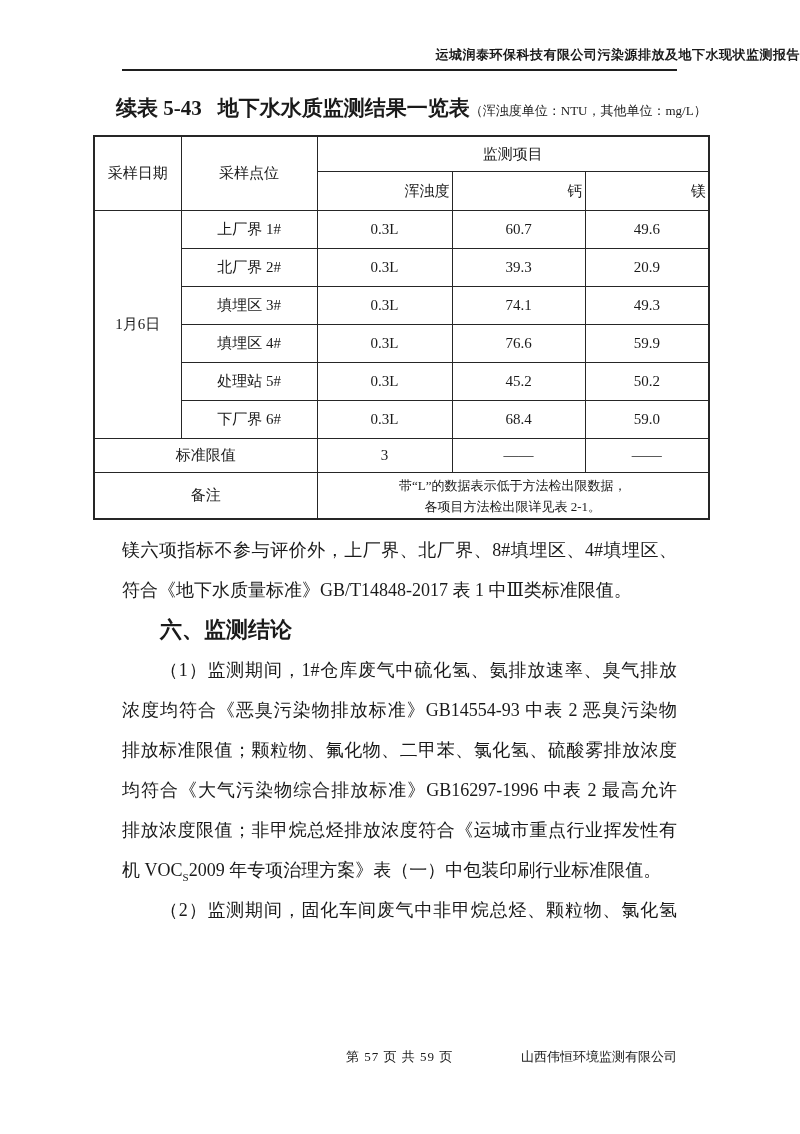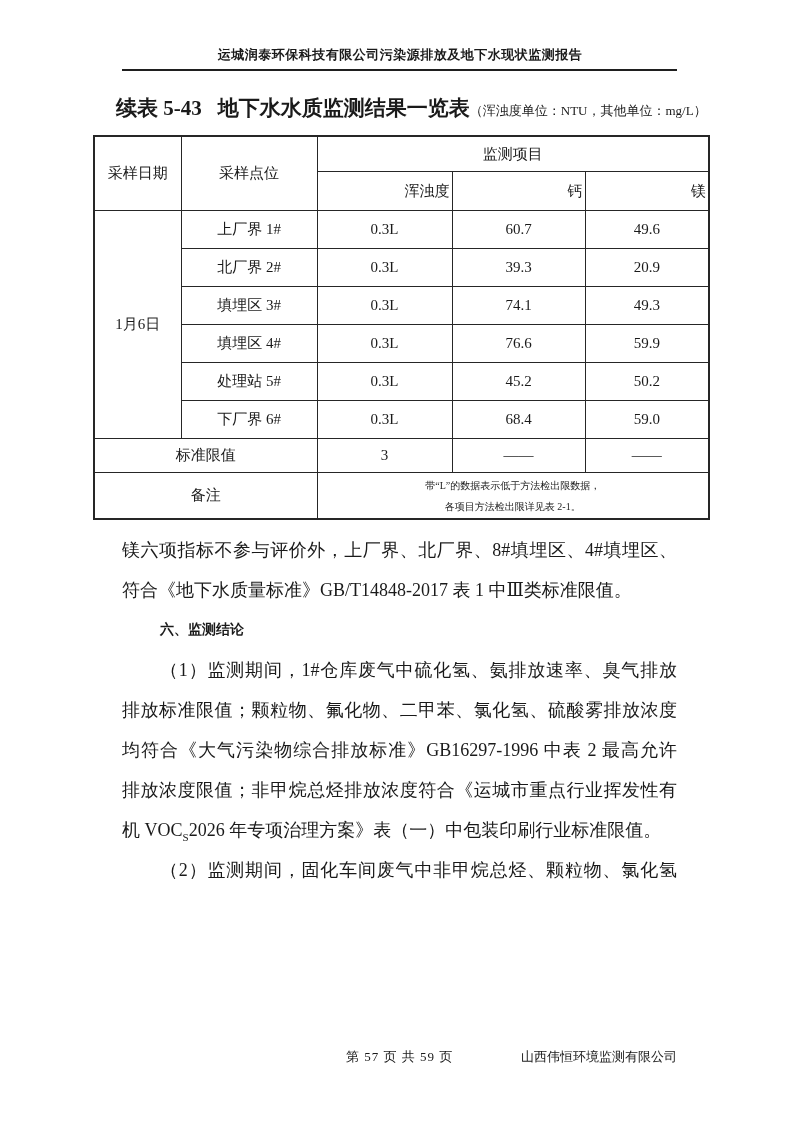--- a/index.html
+++ b/index.html
@@ -9,21 +9,21 @@
     height: 1134px;
     margin: 0 auto;
     background: #ffffff;
     color: #1a1a1a;
     font-family: "Liberation Serif", "DejaVu Serif", serif;
     overflow: hidden;
   }
   
   .doc-header-title {
     padding-top: 46px;
-    text-align: center;
+    text-align: right;
     font-size: 13px;
     font-weight: 700;
     letter-spacing: 0.5px;
   }
   .doc-header-rule {
     margin: 5px 123px 0 122px;
     border-bottom: 2px solid #1f1f1f;
     height: 0;
   }
   
@@ -47,32 +47,32 @@
     text-align: center;
     vertical-align: middle;
     padding: 0 2px;
   }
   table.data-table { border: 2px solid #262626; }
   tr.row-h1 td { height: 34px; }
   tr.row-h2 td { height: 38px; text-align: right; }
   tr.row-data td { height: 37px; }
   tr.row-limit td { height: 33px; }
   tr.row-note td { height: 45px; }
-  .note-line { line-height: 21px; font-size: 10px; }
+  .note-line { line-height: 21px; font-size: 13px; }
   
   .body-text {
     margin: 10px 123px 0 122px;
     width: 555px;
     font-size: 18px;
     line-height: 40px;
   }
   .tline { white-space: nowrap; }
   .just { text-align: justify; text-align-last: justify; white-space: normal; }
   .indent { text-indent: 38px; }
-  .sec-heading { font-weight: 700; font-size: 14px; padding-left: 38px; }
+  .sec-heading { font-weight: 700; font-size: 22px; padding-left: 38px; }
   .subs { font-size: 11px; vertical-align: sub; line-height: 0; }
   
   .doc-footer {
     position: absolute;
     left: 122px;
     right: 123px;
     top: 1048px;
     font-size: 13px;
   }
   .footer-page { text-align: center; letter-spacing: 1px; }
@@ -162,24 +162,25 @@
     </tbody>
   </table>
 
   <div class="body-text">
     <div class="tline just">镁六项指标不参与评价外，上厂界、北厂界、8#填埋区、4#填埋区、</div>
     <div class="tline">符合《地下水质量标准》GB/T14848-2017 表 1 中Ⅲ类标准限值。</div>
 
     <div class="tline sec-heading">六、监测结论</div>
 
     <div class="tline just indent">（1）监测期间，1#仓库废气中硫化氢、氨排放速率、臭气排放</div>
+    <div class="tline just">浓度均符合《恶臭污染物排放标准》GB14554-93 中表 2 恶臭污染物</div>
     <div class="tline just">排放标准限值；颗粒物、氟化物、二甲苯、氯化氢、硫酸雾排放浓度</div>
     <div class="tline just">均符合《大气污染物综合排放标准》GB16297-1996 中表 2 最高允许</div>
     <div class="tline just">排放浓度限值；非甲烷总烃排放浓度符合《运城市重点行业挥发性有</div>
-    <div class="tline"><span>机 VOC</span><sub class="subs">S</sub><span>2026 年专项治理方案》表（一）中包装印刷行业标准限值。</span></div>
+    <div class="tline"><span>机 VOC</span><sub class="subs">S</sub><span>2009 年专项治理方案》表（一）中包装印刷行业标准限值。</span></div>
 
     <div class="tline just indent">（2）监测期间，固化车间废气中非甲烷总烃、颗粒物、氯化氢</div>
   </div>
 
   <div class="doc-footer">
     <div class="footer-page">第 57 页 共 59 页</div>
     <div class="footer-company">山西伟恒环境监测有限公司</div>
   </div>
 
 </div>

